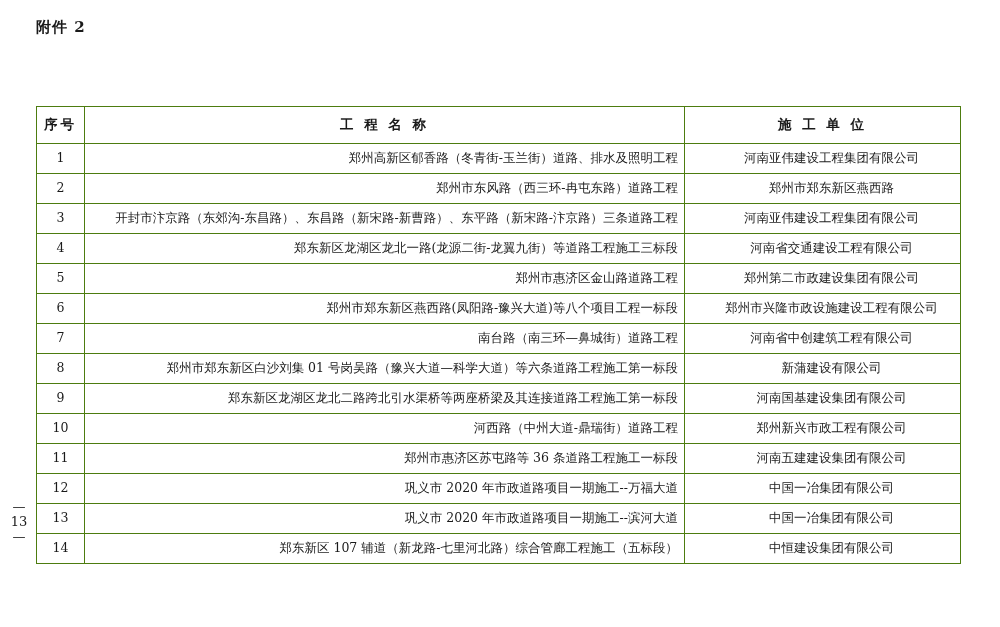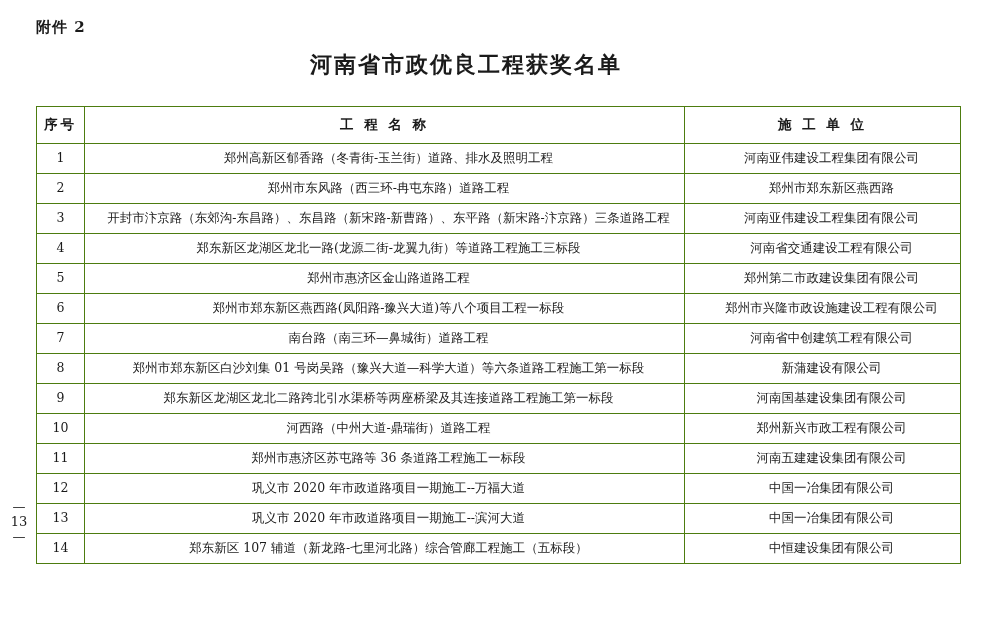--- a/index.html
+++ b/index.html
@@ -81,37 +81,36 @@
     text-align: center;
     font-weight: bold;
     letter-spacing: 3px;
     font-size: 13.5px;
   }
   table.award-table td.cell-no {
     text-align: center;
     font-size: 12.5px;
   }
   table.award-table td.cell-name {
-    text-align: center;
+    text-align: right;
     padding-left: 14px;
   }
   table.award-table td.cell-unit {
     text-align: center;
     padding-left: 24px;
   }
   table.award-table tbody tr { height: 30px; }
 </style>
 </head>
 <body>
 
 <div class="page">
 
   <div class="attachment-label">附件 2</div>
 
-  <div class="doc-title">河南省市政优良工程获奖名单</div>
 
   <div class="side-page-number">
     <span>—</span>
     <span>13</span>
     <span>—</span>
   </div>
 
   <table class="award-table">
     <colgroup>
       <col class="c-no">

